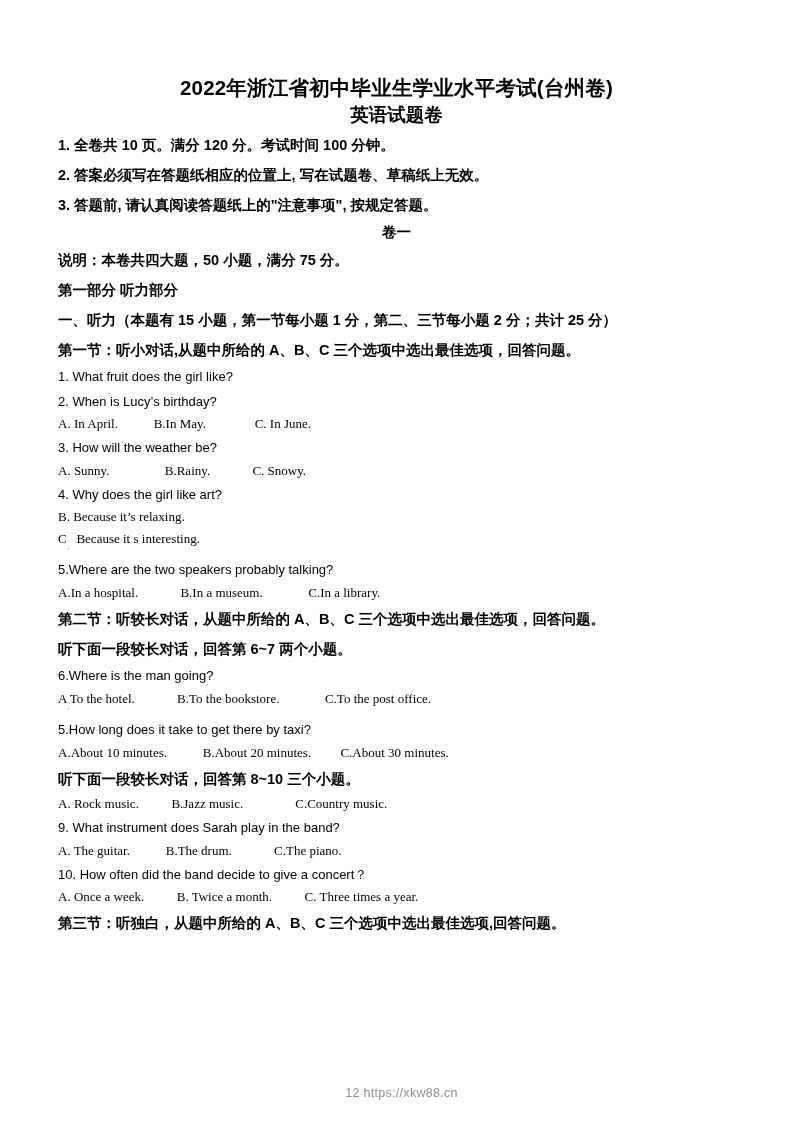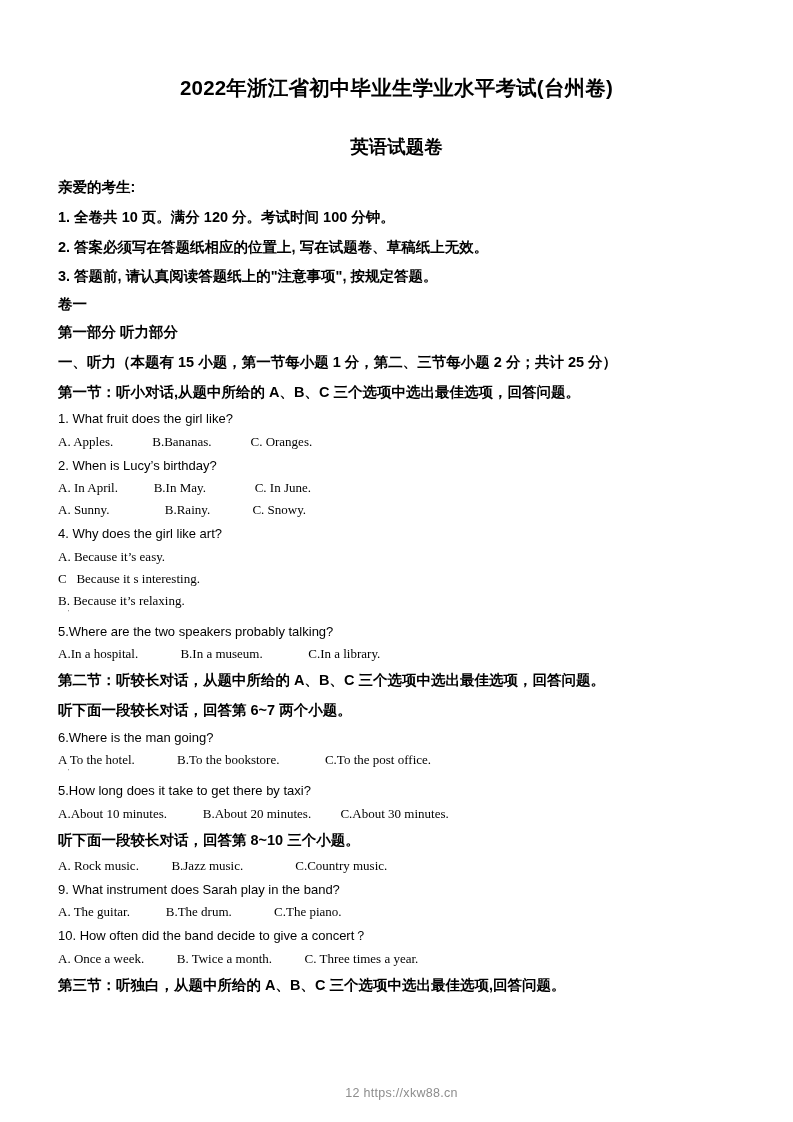--- a/index.html
+++ b/index.html
@@ -28,33 +28,34 @@
     font-weight: bold;
     font-size: 20.5px;
     letter-spacing: 0.2px;
     margin: 14px 0 0 0;
   }
   .title-sub {
     text-align: center;
     font-family: "Liberation Sans", sans-serif;
     font-weight: bold;
     font-size: 18.5px;
-    margin: 32px 0 0 0;
+    margin: 0 0 0 0;
   }
   .bold-line {
     font-family: "Liberation Sans", sans-serif;
     font-weight: bold;
     font-size: 14.5px;
     margin: 8px 0 0 0;
     line-height: 1.5;
   }
   .bold-line.first {
     margin-top: 18px;
   }
   .centered-bold {
+    text-align: center;
     font-family: Liberation Mono, monospace;
     font-weight: bold;
     font-size: 14.5px;
     margin: 7px 0 0 0;
   }
   .q-line {
     font-family: Liberation Sans, sans-serif;
     font-size: 13px;
     margin: 7px 0 0 0;
     line-height: 1.35;
@@ -87,42 +88,41 @@
   .footer .pg { color: #8d8d8d; }
 </style>
 </head>
 <body>
 
 <div class="page">
 
   <h1 class="title-main">2022年浙江省初中毕业生学业水平考试(台州卷)</h1>
   <h2 class="title-sub">英语试题卷</h2>
 
-  <div class="bold-line first">亲爱的考生:</div>
   <div class="bold-line">1. 全卷共 10 页。满分 120 分。考试时间 100 分钟。</div>
   <div class="bold-line">2. 答案必须写在答题纸相应的位置上, 写在试题卷、草稿纸上无效。</div>
   <div class="bold-line">3. 答题前, 请认真阅读答题纸上的"注意事项", 按规定答题。</div>
 
   <div class="centered-bold">卷一</div>
+  <div class="bold-line">说明：本卷共四大题，50 小题，满分 75 分。</div>
   <div class="bold-line">第一部分  听力部分</div>
   <div class="bold-line">一、听力（本题有 15 小题，第一节每小题 1 分，第二、三节每小题 2 分；共计 25 分）</div>
   <div class="bold-line">第一节：听小对话,从题中所给的 A、B、C 三个选项中选出最佳选项，回答问题。</div>
 
   <div class="q-line">1. What fruit does the girl like?</div>
-  <div class="opt-line">A. Apples.            B.Bananas.            C. Oranges.</div>
 
   <div class="q-line">2. When is Lucy’s birthday?</div>
   <div class="opt-line">A. In April.           B.In May.               C. In June.</div>
 
+  <div class="q-line">3. How will the weather be?</div>
   <div class="opt-line">A. Sunny.                 B.Rainy.             C. Snowy.</div>
 
   <div class="q-line">4. Why does the girl like art?</div>
-  <div class="opt-line">A. Because it’s easy.</div>
+  <div class="opt-line">B. Because it’s relaxing.</div>
   <div class="opt-line">C   Because it s interesting.</div>
-  <div class="opt-line">B. Because it’s relaxing.</div>
   <div class="tiny-mark">'</div>
 
   <div class="q-line">5.Where are the two speakers probably talking?</div>
   <div class="opt-line">A.In a hospital.             B.In a museum.              C.In a library.</div>
 
   <div class="bold-line">第二节：听较长对话，从题中所给的 A、B、C 三个选项中选出最佳选项，回答问题。</div>
   <div class="bold-line">听下面一段较长对话，回答第 6~7 两个小题。</div>
 
   <div class="q-line">6.Where is the man going?</div>
   <div class="opt-line">A To the hotel.             B.To the bookstore.              C.To the post office.</div>

